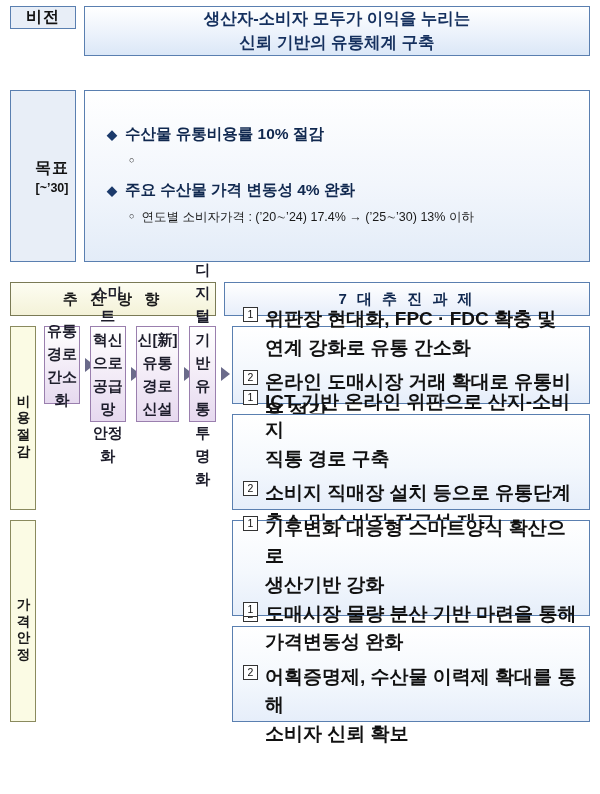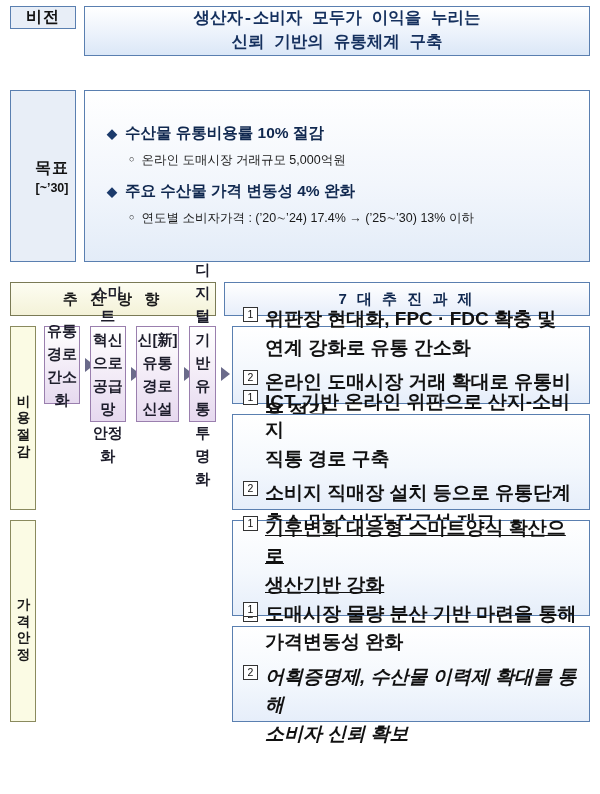--- a/index.html
+++ b/index.html
@@ -50,21 +50,20 @@
     flex-direction: column;
     align-items: center;
     justify-content: center;
     box-sizing: border-box;
     line-height: 1.45;
   }
   .vision-body .ln {
     font-size: 16.5px;
     font-weight: bold;
     color: #15305e;
-    font-family: Liberation Mono, monospace;
   }
 
   
   .goal-row {
     display: flex;
     align-items: stretch;
     gap: 8px;
     height: 172px;
     margin-top: 16px;
   }
@@ -282,21 +281,20 @@
       <div class="g1">목표</div>
       <div class="g2">[~’30]</div>
     </div>
     <div class="goal-body">
       <div class="goal-main">
         <span class="dia">◆</span>
         <span>수산물 유통비용률 10% 절감</span>
       </div>
       <div class="goal-sub">
         <span class="circ">○</span>
-        <span>온라인 도매시장 거래규모 5,000억원</span>
       </div>
       <div class="goal-main">
         <span class="dia">◆</span>
         <span>주요 수산물 가격 변동성 4% 완화</span>
       </div>
       <div class="goal-sub">
         <span class="circ">○</span>
         <span>연도별 소비자가격 : (’20∼’24) 17.4% → (’25∼’30) 13% 이하</span>
       </div>
     </div>
@@ -358,36 +356,36 @@
         <div class="task-item">
           <span class="task-num">2</span>
           <span class="task-text" style="white-space:pre-line;">소비지 직매장 설치 등으로 유통단계
 축소 및 소비자 접근성 제고</span>
         </div>
       </div>
 
       <div class="task-cell row-h3">
         <div class="task-item">
           <span class="task-num">1</span>
-          <span class="task-text" style="white-space:pre-line;text-decoration:underline;">기후변화 대응형 스마트양식 확산으로
+          <span class="task-text" style="white-space:pre-line;">기후변화 대응형 스마트양식 확산으로
 생산기반 강화</span>
         </div>
         <div class="task-item">
           <span class="task-num">2</span>
         </div>
       </div>
 
       <div class="task-cell row-h4">
         <div class="task-item">
           <span class="task-num">1</span>
           <span class="task-text" style="white-space:pre-line;">도매시장 물량 분산 기반 마련을 통해
 가격변동성 완화</span>
         </div>
         <div class="task-item">
           <span class="task-num">2</span>
-          <span class="task-text" style="white-space:pre-line;font-style:italic;">어획증명제, 수산물 이력제 확대를 통해
+          <span class="task-text" style="white-space:pre-line;">어획증명제, 수산물 이력제 확대를 통해
 소비자 신뢰 확보</span>
         </div>
       </div>
 
     </div>
   </div>
 </div>
 
 </body></html>

